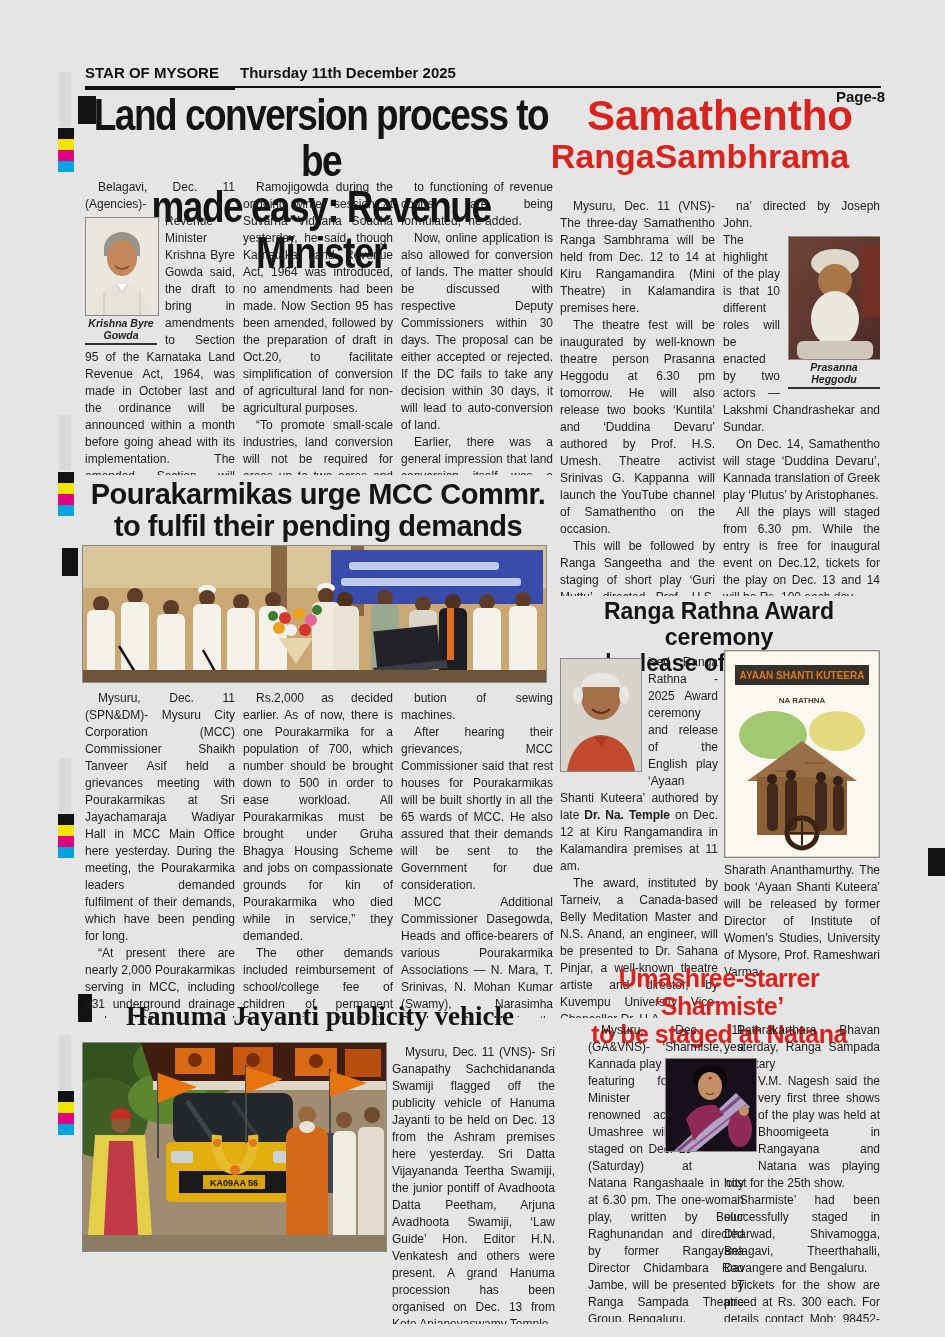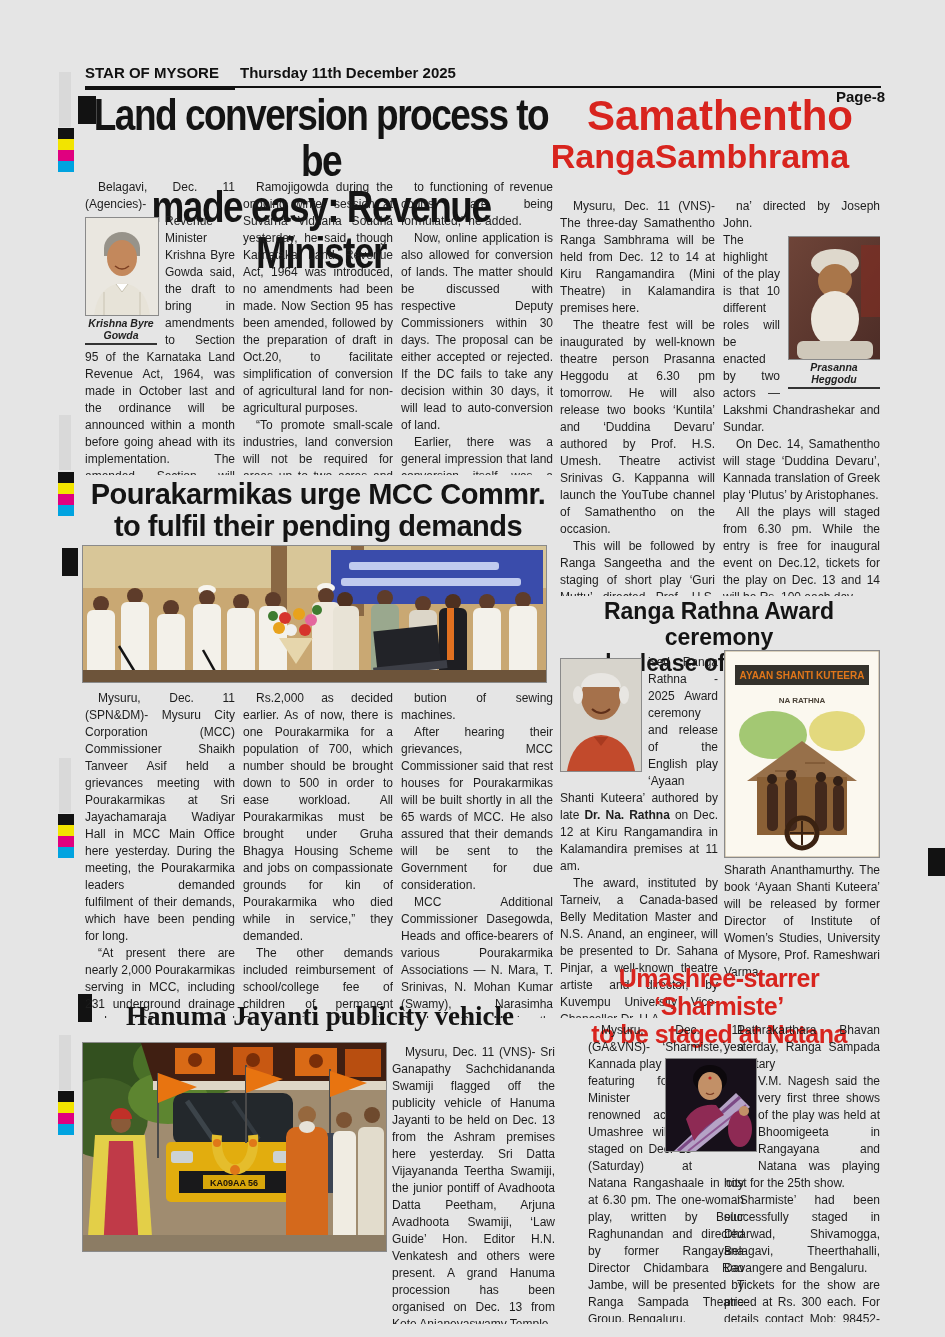--- a/index.html
+++ b/index.html
@@ -233,21 +233,21 @@
         <rect width="80" height="112" fill="#d7d4cc"></rect>
         <ellipse cx="40" cy="38" rx="20" ry="23" fill="#a5714b"></ellipse>
         <path d="M20,28 a20,14 0 0 1 40,0" fill="#e8e6e2"></path>
         <ellipse cx="17" cy="36" rx="5" ry="9" fill="#e8e6e2"></ellipse>
         <ellipse cx="63" cy="36" rx="5" ry="9" fill="#e8e6e2"></ellipse>
         <path d="M31,50 q9,8 18,0" stroke="#5e2e18" stroke-width="2" fill="none"></path>
         <path d="M6,112 q6,-34 34,-36 q28,2 34,36 z" fill="#c24a2c"></path>
         <path d="M33,78 l7,9 7,-9" fill="#a83a20"></path>
       </svg>
     </span>
-    <span>ised Ranga Rathna - 2025 Award ceremony and release of the English play ‘Ayaan Shanti Kuteera’ authored by late </span><b>Dr. Na. Rathna</b><span> on Dec. 12 at Kiru Rangamandira in Kalamandira premises at 11 am.</span>
+    <span>ised Ranga Rathna - 2025 Award ceremony and release of the English play ‘Ayaan Shanti Kuteera’ authored by late </span><b>Dr. Na. Temple</b><span> on Dec. 12 at Kiru Rangamandira in Kalamandira premises at 11 am.</span>
     <p>The award, instituted by Tarneiv, a Canada-based Belly Meditation Master and N.S. Anand, an engineer, will be presented to Dr. Sahana Pinjar, a well-known theatre artiste and director, by Kuvempu University Vice-Chancellor Dr. U.A.</p>
   </div>
 
   <svg class="abs photo-frame" style="left:724px;top:650px;" width="154" height="206" viewBox="0 0 154 206">
     <rect width="154" height="206" fill="#fbf8ef" stroke="#b9a98a"></rect>
     <rect x="10" y="14" width="134" height="20" fill="#34322c"></rect>
     <text x="77" y="28" text-anchor="middle" font-size="10" font-weight="bold" fill="#e0761a" font-family="Liberation Sans,sans-serif">AYAAN SHANTI KUTEERA</text>
     <text x="77" y="52" text-anchor="middle" font-size="8" font-weight="bold" fill="#4a4238" font-family="Liberation Sans,sans-serif">NA RATHNA</text>
     <ellipse cx="48" cy="84" rx="34" ry="24" fill="#86b84a" opacity="0.75"></ellipse>
     <ellipse cx="112" cy="80" rx="28" ry="20" fill="#d8cc4e" opacity="0.7"></ellipse>

